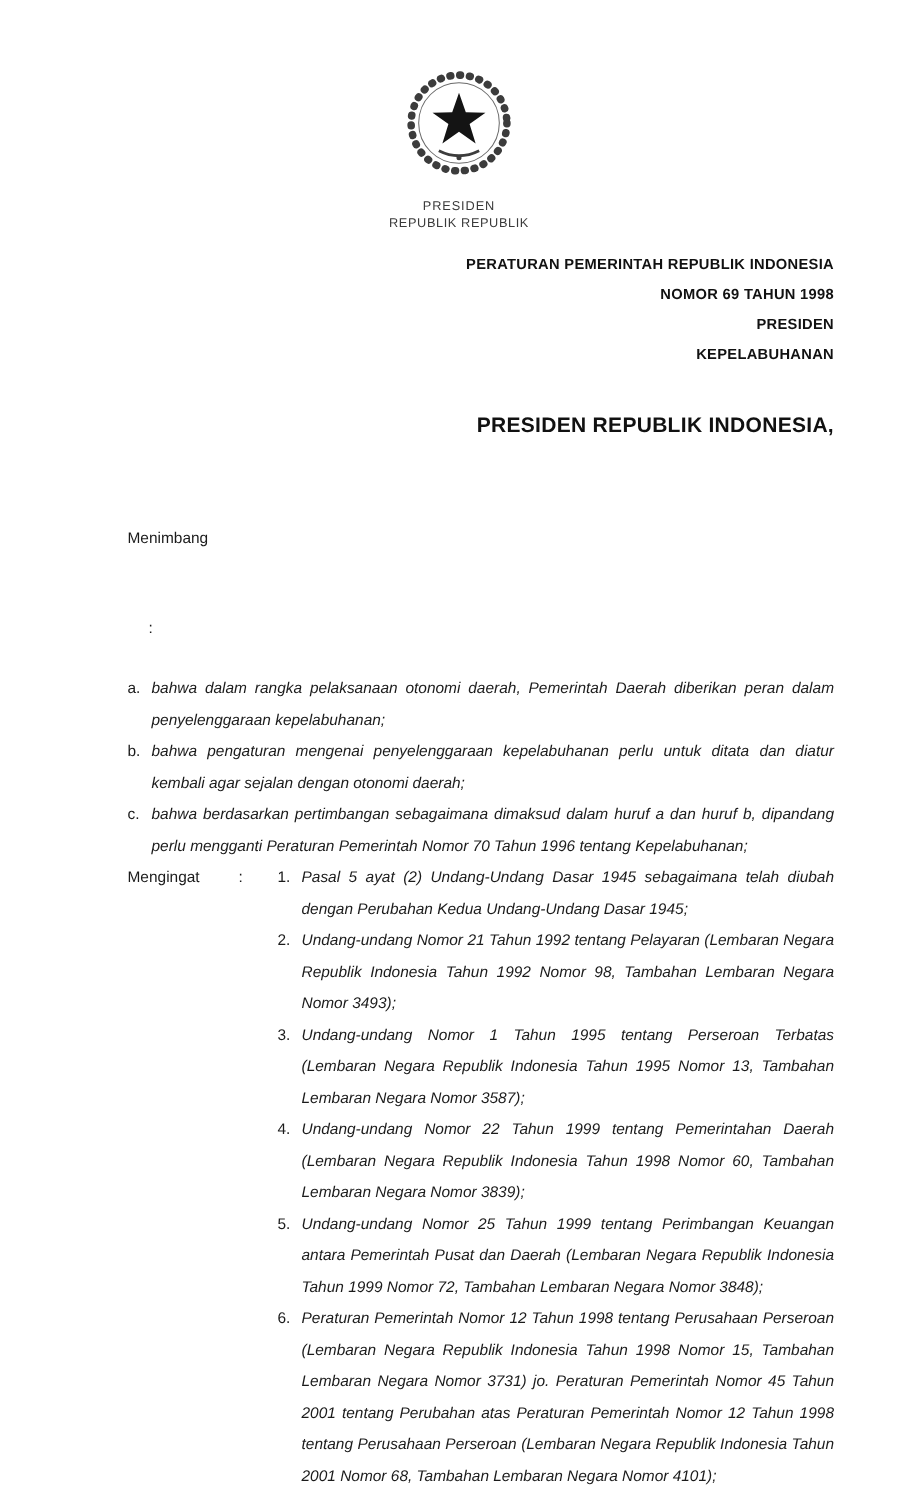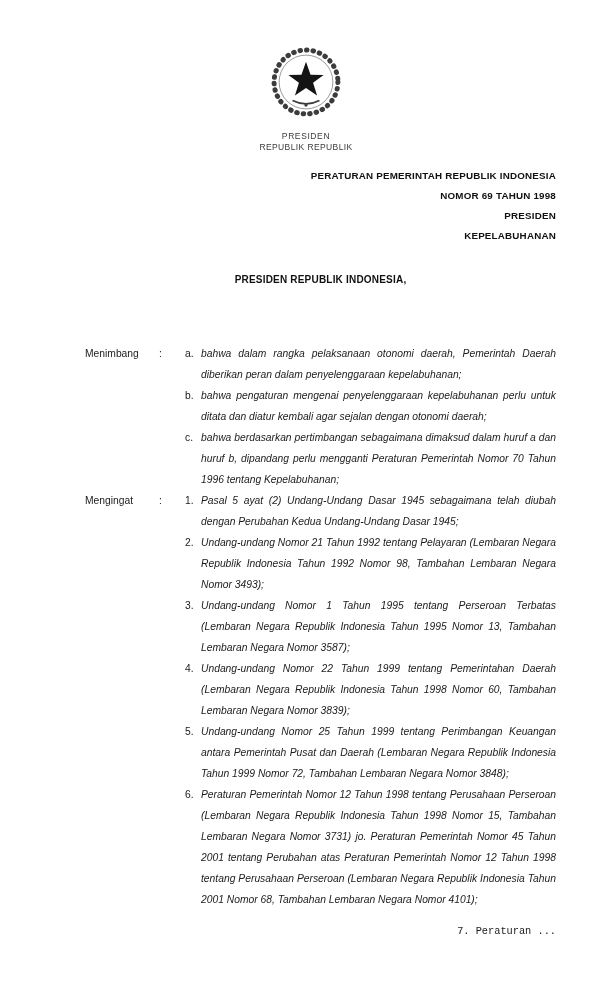--- a/index.html
+++ b/index.html
@@ -39,30 +39,30 @@
   .title-line {
     font-size: 9.8px;
     font-weight: bold;
     color: #111;
     line-height: 20px;
     letter-spacing: 0.2px;
   }
 
   .salutation {
     margin-top: 28px;
-    text-align: center;
-    font-size: 10px;
+    text-align: right;
+    font-size: 14px;
     font-weight: bold;
     color: #111;
     letter-spacing: 0.2px;
   }
 
   
   .section { display: flex; font-size: 10.3px; line-height: 21px; }
-  .section-menimbang { margin-top: 58px; }
+  .section-menimbang { margin-top: 58px; flex-direction: column; }
   .section-mengingat { }
 
   .section-label { width: 60px; flex: 0 0 60px; }
   .section-colon { width: 40px; flex: 0 0 40px; text-align: left; padding-left: 14px; }
   .section-items { flex: 1; }
 
   .item { display: flex; }
   .item-marker { width: 16px; flex: 0 0 16px; }
   .item-text { flex: 1; text-align: justify; font-style: italic; }
 

